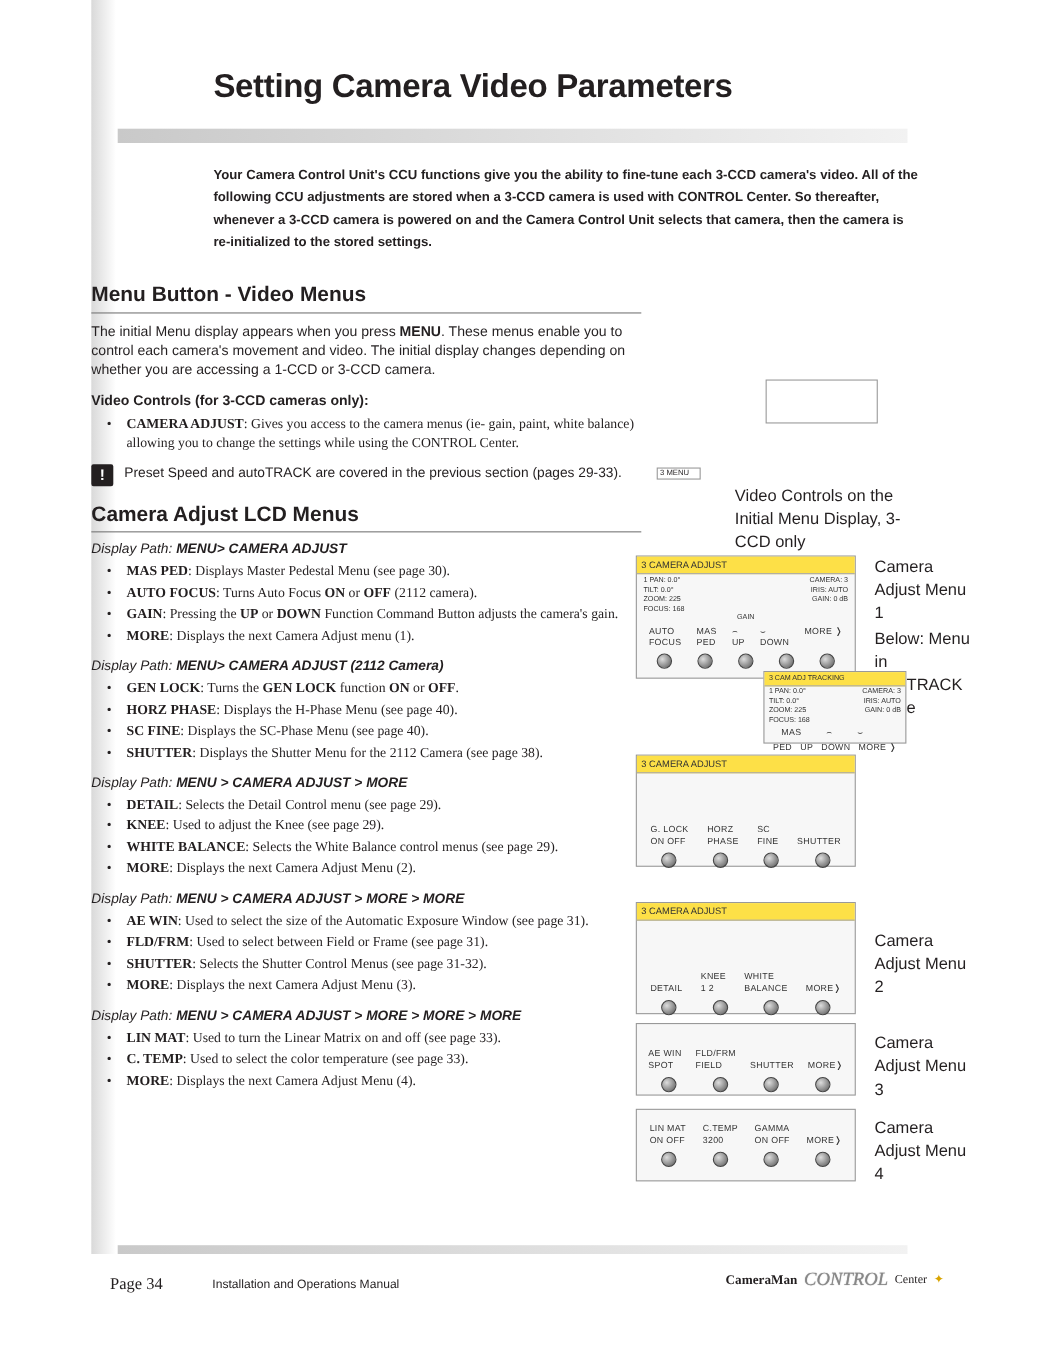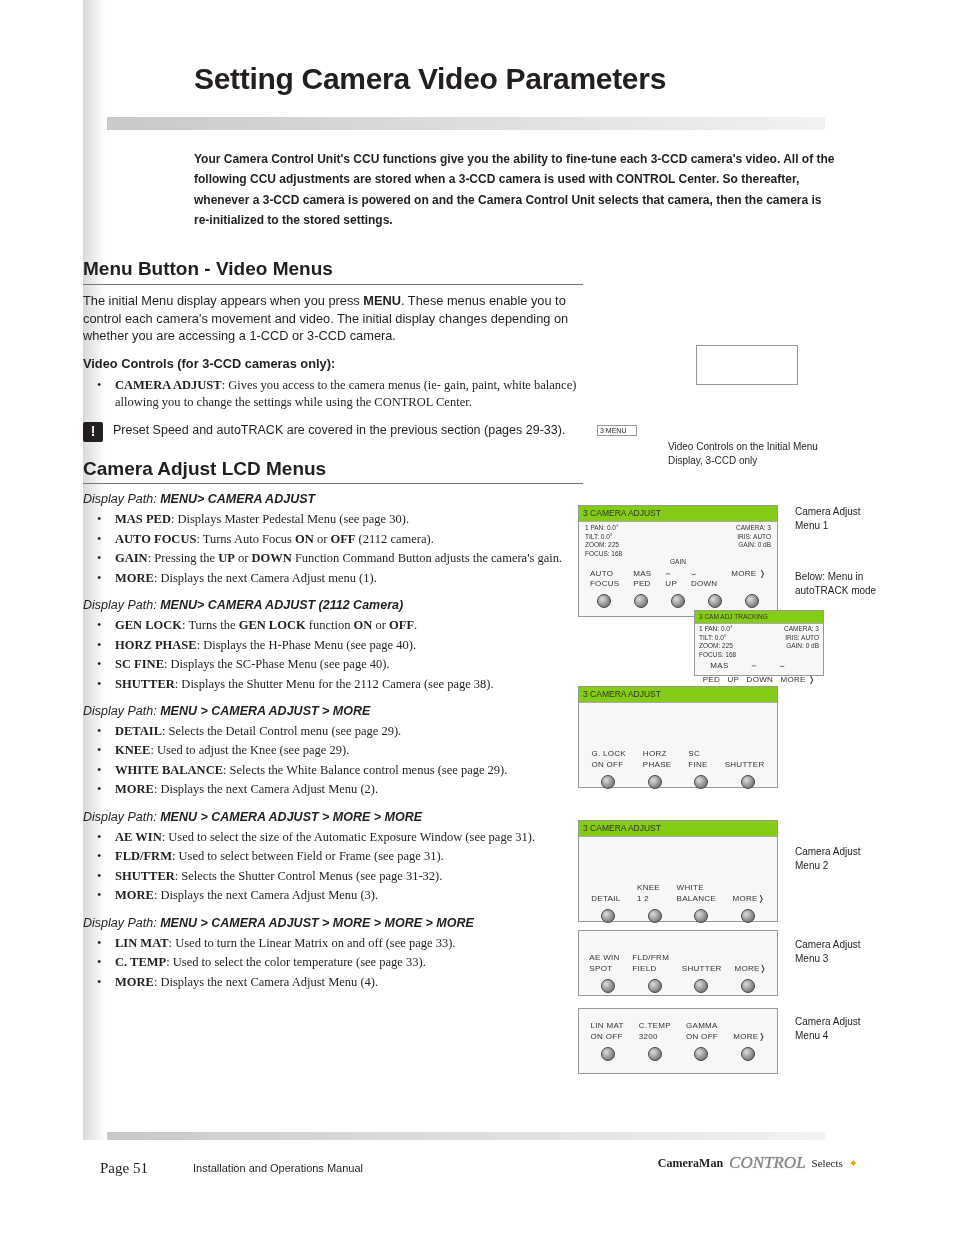--- a/index.html
+++ b/index.html
@@ -64,26 +64,26 @@
     width: 20px; height: 20px; background: #231f20; color: #fff;
     display: flex; align-items: center; justify-content: center;
     font-weight: 900; font-size: 14px; margin-right: 10px; border-radius: 2px;
     flex-shrink: 0;
   }
   .note-text { font-size: 12.5px; }
   b { font-weight: 700; }
 
   
   .rbox { position: absolute; background: #f7f7f7; border: 1px solid #999; font-size: 8.5px; font-family: Arial, sans-serif; color: #333; }
-  .cap { position: absolute; font-size: 10px; line-height: 1.4; }
+  .cap { position: absolute; font-size: 15px; line-height: 1.4; }
   .lcd-row { display:flex; justify-content: space-around; padding: 2px 4px 1px 4px; }
   .lcd-row span { font-size: 8px; letter-spacing: 0.3px; }
   .knobs { display:flex; justify-content: space-around; padding: 3px 6px 4px 6px; }
   .knob { width:14px; height:14px; border-radius:50%; background: radial-gradient(circle at 35% 35%, #ddd, #555); border:1px solid #444; }
-  .lcd-head { background:#84cc16; border-bottom:1px solid #aaa; padding:2px 4px; font-size:8.5px; }
+  .lcd-head { background:#fde047; border-bottom:1px solid #aaa; padding:2px 4px; font-size:8.5px; }
   .mini { font-size:6.5px; line-height:1.3; }
 
   
   .footer-line {
     position: absolute; left: 107px; top: 1132px; width: 718px; height: 8px;
     background: linear-gradient(90deg, #c9c9c9 0%, #f2f2f2 100%);
   }
   .page-num { position: absolute; left: 100px; top: 1158px; font-size: 15px; font-family: Georgia, serif; }
   .footer-text { position: absolute; left: 193px; top: 1161px; font-size: 11px; }
   .footer-logo { position: absolute; right: 96px; top: 1152px; font-size: 11px; display:flex; align-items:center; gap:6px; }
@@ -285,20 +285,20 @@
   <div class="knobs">
       <div class="knob"></div>
       <div class="knob"></div>
       <div class="knob"></div>
       <div class="knob"></div>
     </div>
 </div>
 <div class="cap" style="left:795px; top:1015px; width:90px;">Camera Adjust Menu 4</div>
 
 <div class="footer-line"></div>
-<div class="page-num">Page 51</div>
+<div class="page-num">Page 34</div>
 <div class="footer-text">Installation and Operations Manual</div>
 <div class="footer-logo">
   <span class="logo-word">CameraMan</span>
   <span class="logo-script">CONTROL</span>
-  <span class="logo-center">Selects</span>
+  <span class="logo-center">Center</span>
   <span style="color:#d9a400;">✦</span>
 </div>
 
 </body></html>

